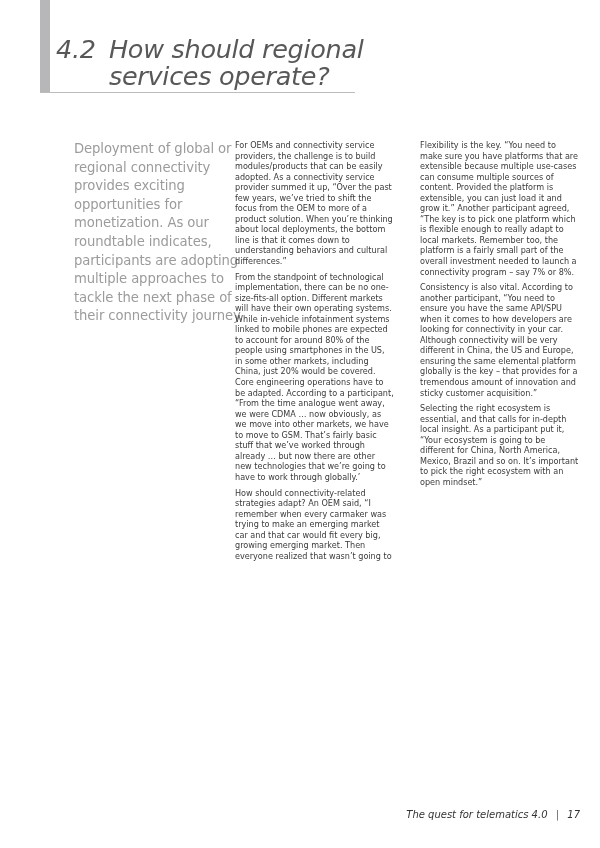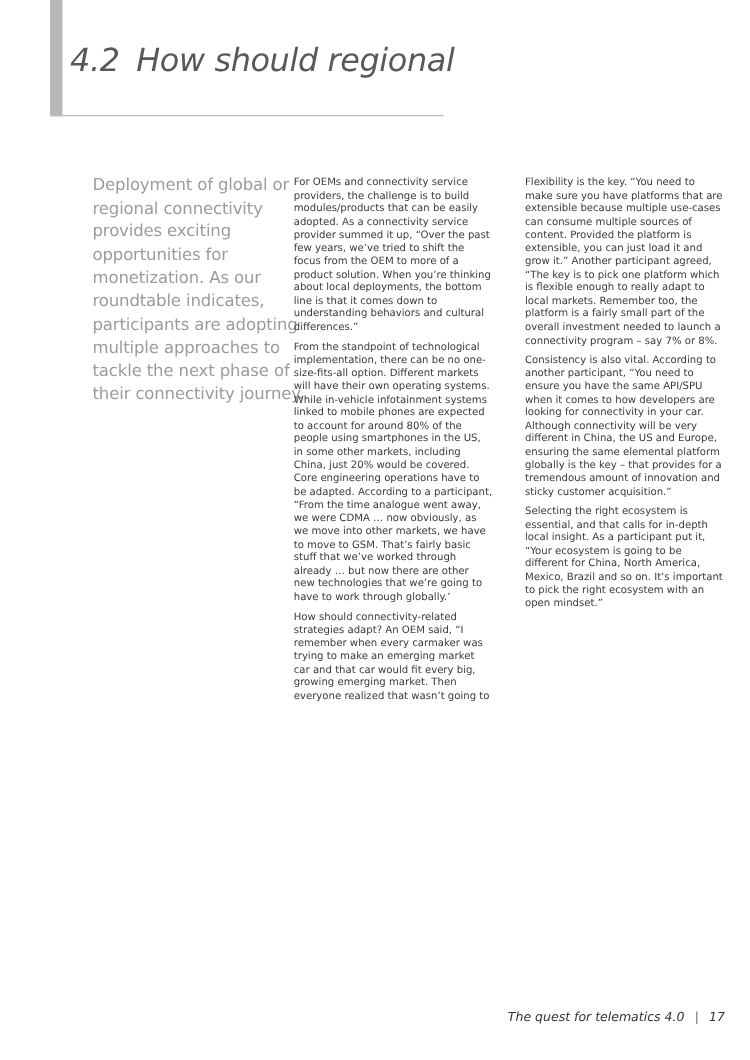--- a/index.html
+++ b/index.html
@@ -44,20 +44,21 @@
   .footer .sep { display: inline-block; margin: 0 5px; color: #666; }
 </style>
 </head>
 <body>
 
 <div class="bar"></div>
 <div class="rule"></div>
 
 <h1 class="title" style="margin:0;font-weight:normal;font-style:italic;">
   <span class="num">4.2</span><span>How should regional</span>
+  <span class="l2">services operate?</span>
 </h1>
 
 <div class="intro">Deployment of global or regional connectivity provides exciting opportunities for monetization. As our roundtable indicates, participants are adopting multiple approaches to tackle the next phase of their connectivity journey.</div>
 
 <div class="col col1">
   <p>For OEMs and connectivity service providers, the challenge is to build modules/products that can be easily adopted. As a connectivity service provider summed it up, “Over the past few years, we’ve tried to shift the focus from the OEM to more of a product solution. When you’re thinking about local deployments, the bottom line is that it comes down to understanding behaviors and cultural differences.”</p>
   <p>From the standpoint of technological implementation, there can be no one-size-fits-all option. Different markets will have their own operating systems. While in-vehicle infotainment systems linked to mobile phones are expected to account for around 80% of the people using smartphones in the US, in some other markets, including China, just 20% would be covered. Core engineering operations have to be adapted. According to a participant, “From the time analogue went away, we were CDMA … now obviously, as we move into other markets, we have to move to GSM. That’s fairly basic stuff that we’ve worked through already … but now there are other new technologies that we’re going to have to work through globally.’</p>
   <p>How should connectivity-related strategies adapt? An OEM said, “I remember when every carmaker was trying to make an emerging market car and that car would fit every big, growing emerging market. Then everyone realized that wasn’t going to</p>
 </div>
 

